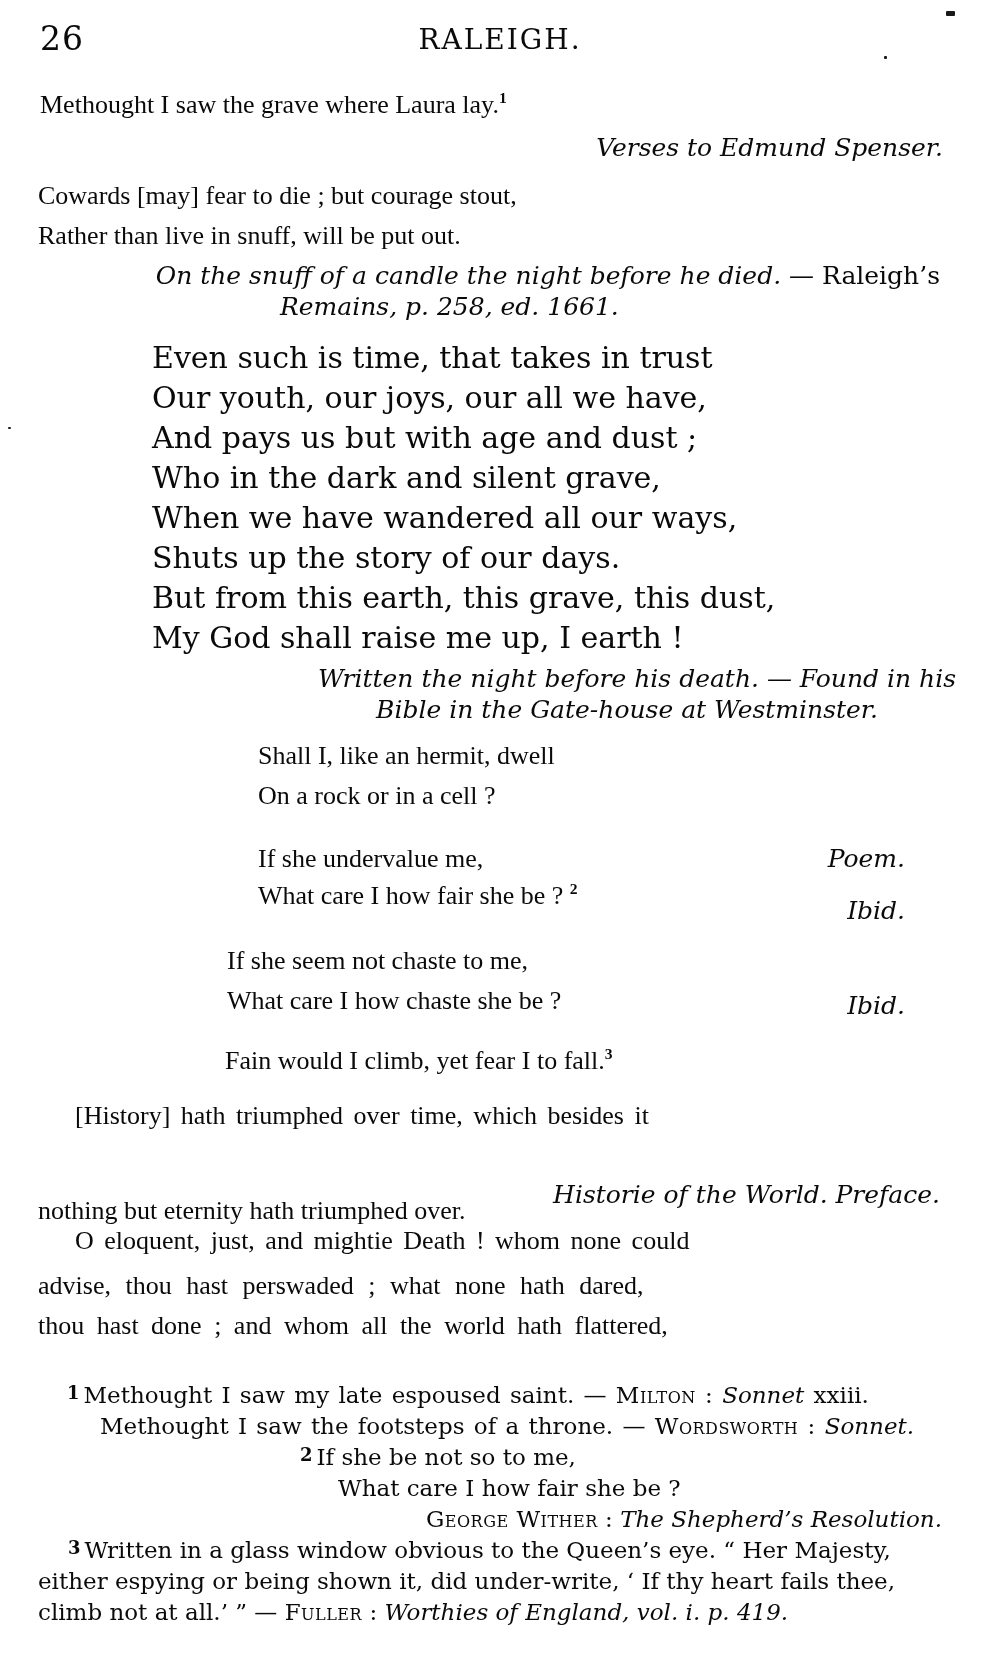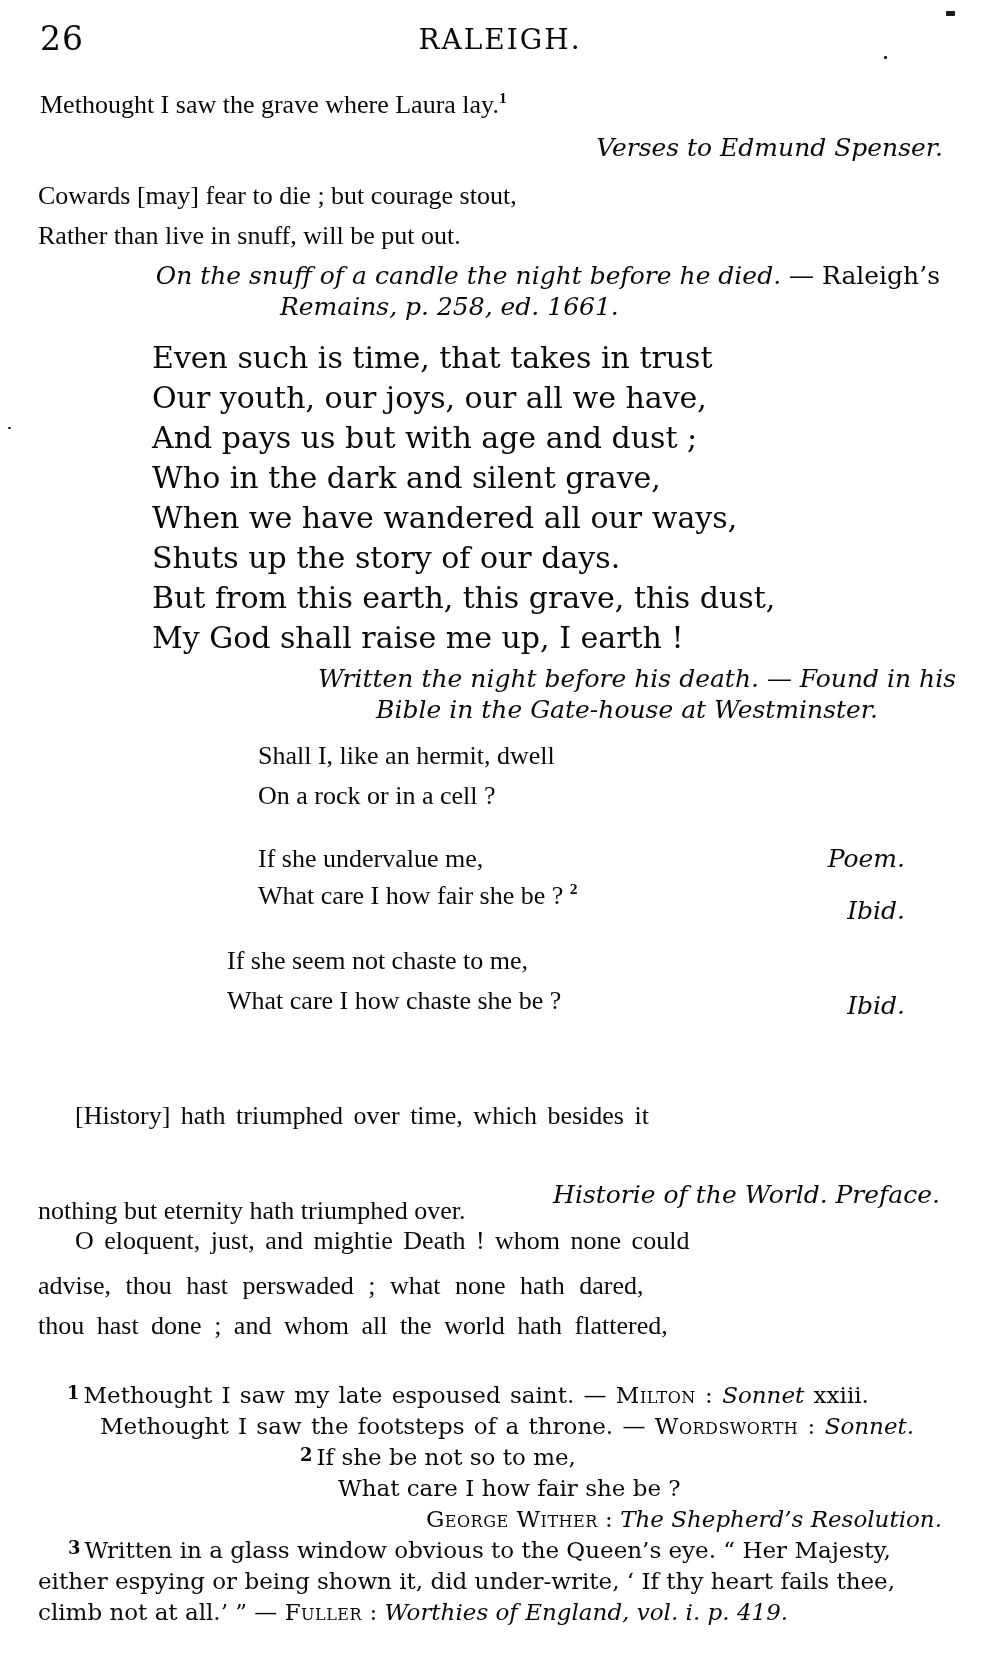--- a/index.html
+++ b/index.html
@@ -79,20 +79,23 @@
   <div class="line body-text" style="top:844px; left:258px;">If she undervalue me,</div>
   <div class="line body-text" style="top:881px; left:258px;">
     <span>What care I how fair she be ? </span><sup class="qsup">2</sup>
   </div>
   <div class="line src" style="top:897px; right:95px;">Ibid.</div>
 
   <div class="line body-text" style="top:946px; left:227px;">If she seem not chaste to me,</div>
   <div class="line body-text" style="top:986px; left:227px;">What care I how chaste she be ?</div>
   <div class="line src" style="top:992px; right:95px;">Ibid.</div>
 
+  <div class="line body-text" style="top:1046px; left:225px;">
+    <span>Fain would I climb, yet fear I to fall.</span><sup class="qsup">3</sup>
+  </div>
 
   <div class="line body-text ws4" style="top:1101px; left:75px;">[History] hath triumphed over time, which besides it</div>
   <div class="line body-text" style="top:1196px; left:38px;">nothing but eternity hath triumphed over.</div>
   <div class="line attr" style="top:1181px; right:60px;">Historie of the World.   Preface.</div>
 
   <div class="line body-text ws4" style="top:1226px; left:75px;">O eloquent, just, and mightie Death !  whom none could</div>
   <div class="line body-text ws8" style="top:1271px; left:38px;">advise, thou hast perswaded ;  what none hath dared,</div>
   <div class="line body-text ws6" style="top:1311px; left:38px;">thou hast done ;  and whom all the world hath flattered,</div>
 
   <div class="line fn ws2" style="top:1382px; left:67px;">

